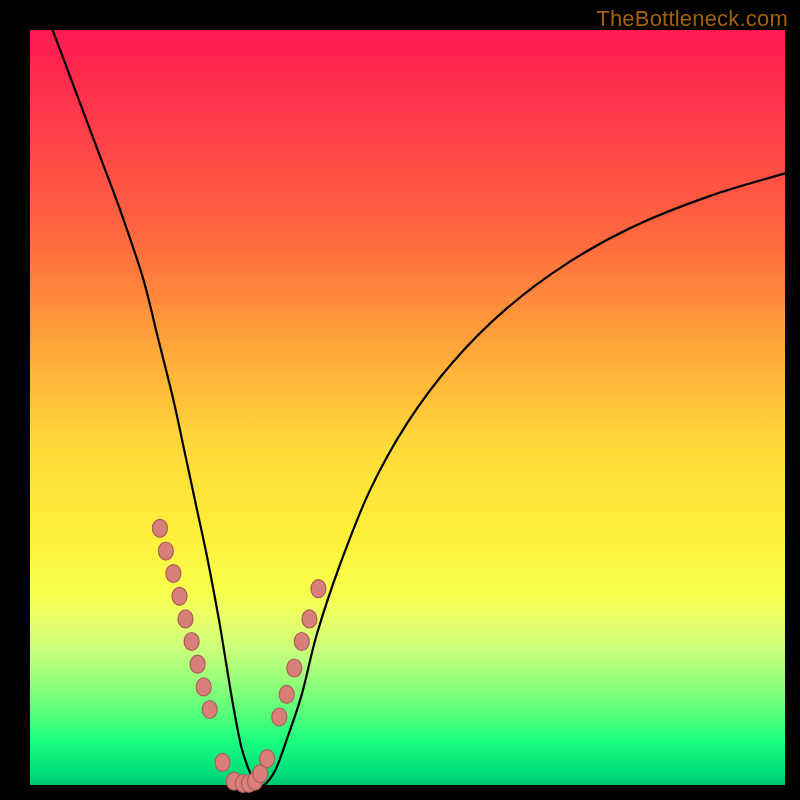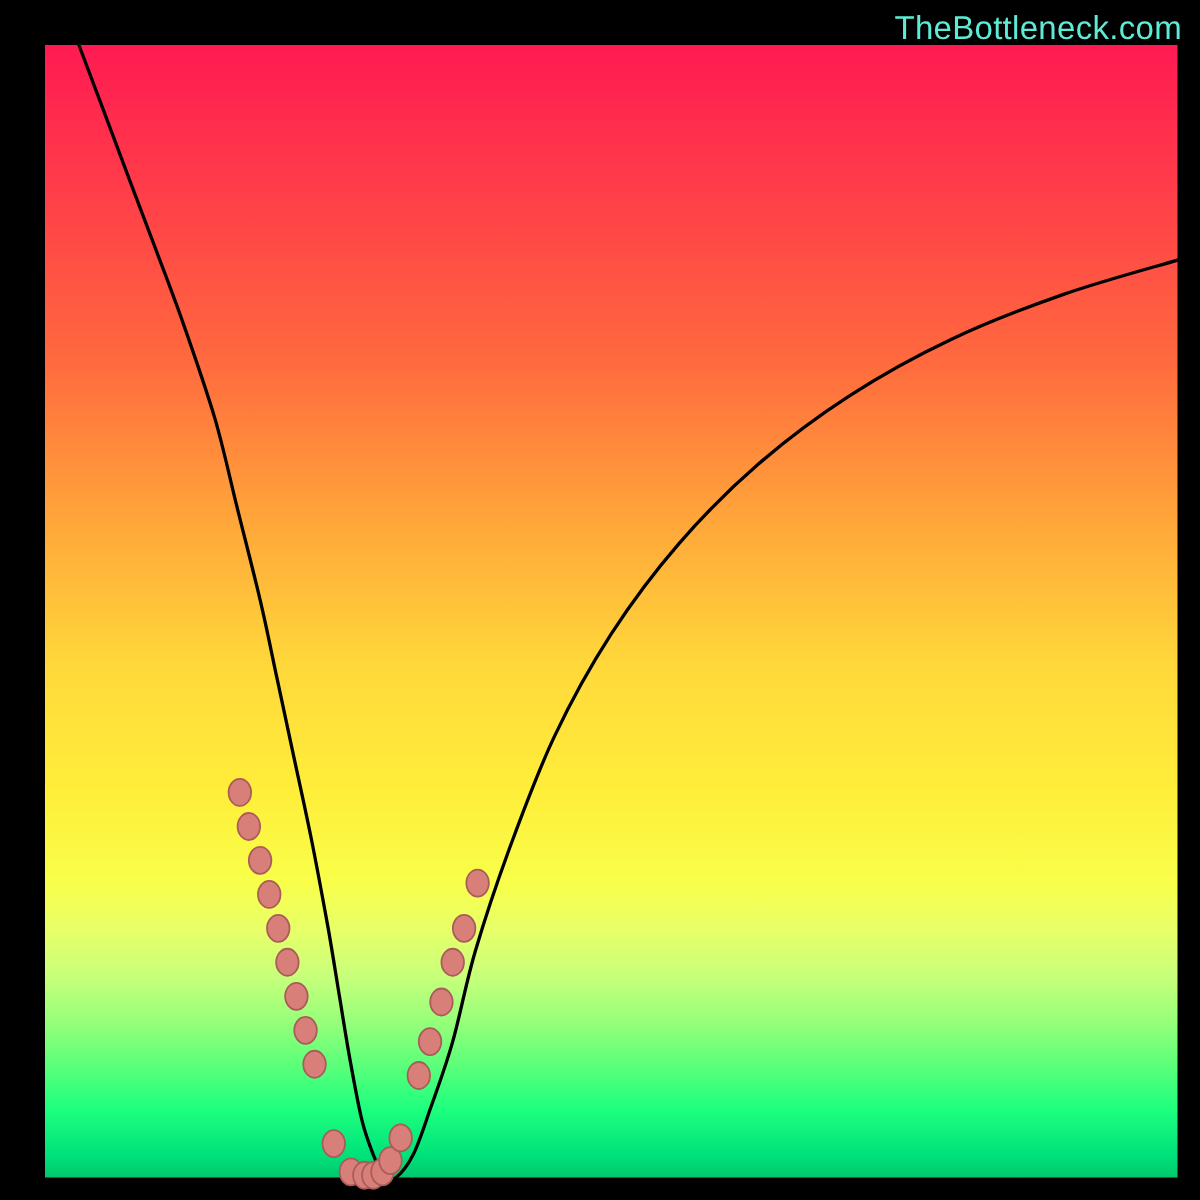--- a/index.html
+++ b/index.html
@@ -37,21 +37,21 @@
       #5dff7a 90%,
       #1dff7e 94%,
       #00e27a 98%,
       #00c86e 100%
     );
   }
   .watermark {
     position: absolute;
     top: 6px;
     right: 12px;
-    color: #5eead4;
+    color: #a16207;
     font-size: 22px;
     font-weight: 500;
     letter-spacing: 0.2px;
     user-select: none;
   }
   svg.curve {
     position: absolute;
     left: 0;
     top: 0;
     width: 755px;

